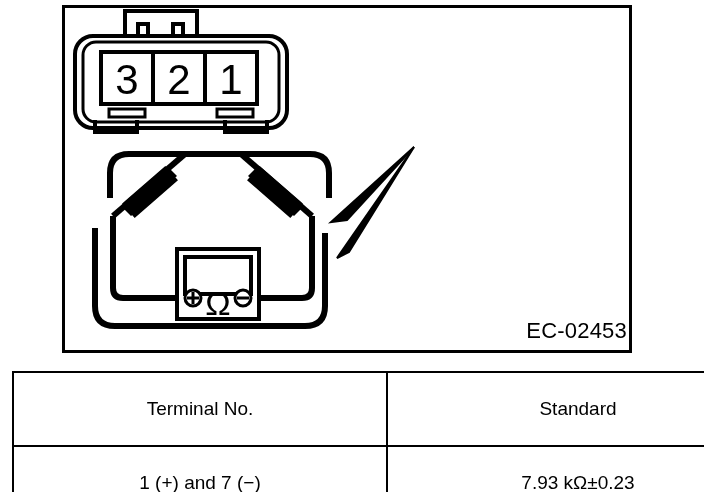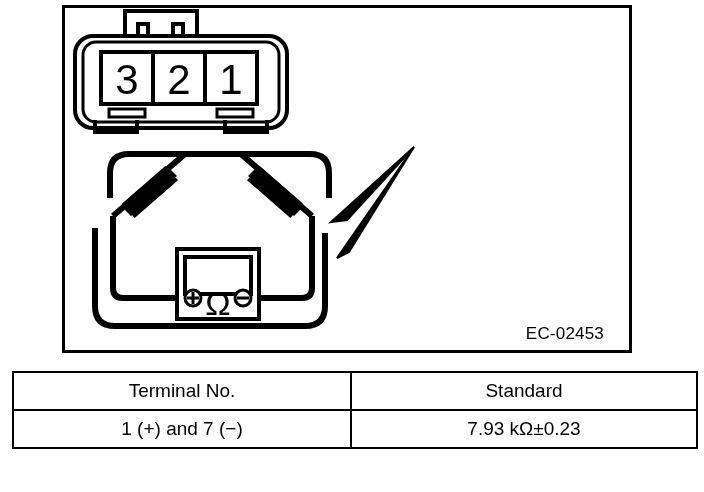--- a/index.html
+++ b/index.html
@@ -32,44 +32,44 @@
     position: absolute;
     left: 0;
     top: 0;
     width: 570px;
     height: 348px;
     display: block;
   }
 
   .fig-ref {
     position: absolute;
-    right: 25px;
+    right: 2px;
     bottom: 6px;
-    font-size: 17px;
+    font-size: 22px;
     font-family: "Liberation Sans", sans-serif;
     letter-spacing: 0.2px;
     white-space: nowrap;
   }
 
   
   #spec-table {
     position: absolute;
     left: 12px;
     top: 371px;
     width: 680px;
     border-collapse: collapse;
     table-layout: fixed;
   }
   #spec-table td {
     border: 2px solid #000;
     text-align: center;
     font-size: 19px;
     font-family: "Liberation Sans", sans-serif;
     height: 36px;
-    padding: 0;
+    padding: 18px;
     vertical-align: middle;
     white-space: nowrap;
   }
   #spec-table .col-term { width: 336px; }
   #spec-table .col-std  { width: 344px; }
 </style>
 </head>
 <body>
 
 <div id="figure-panel">

